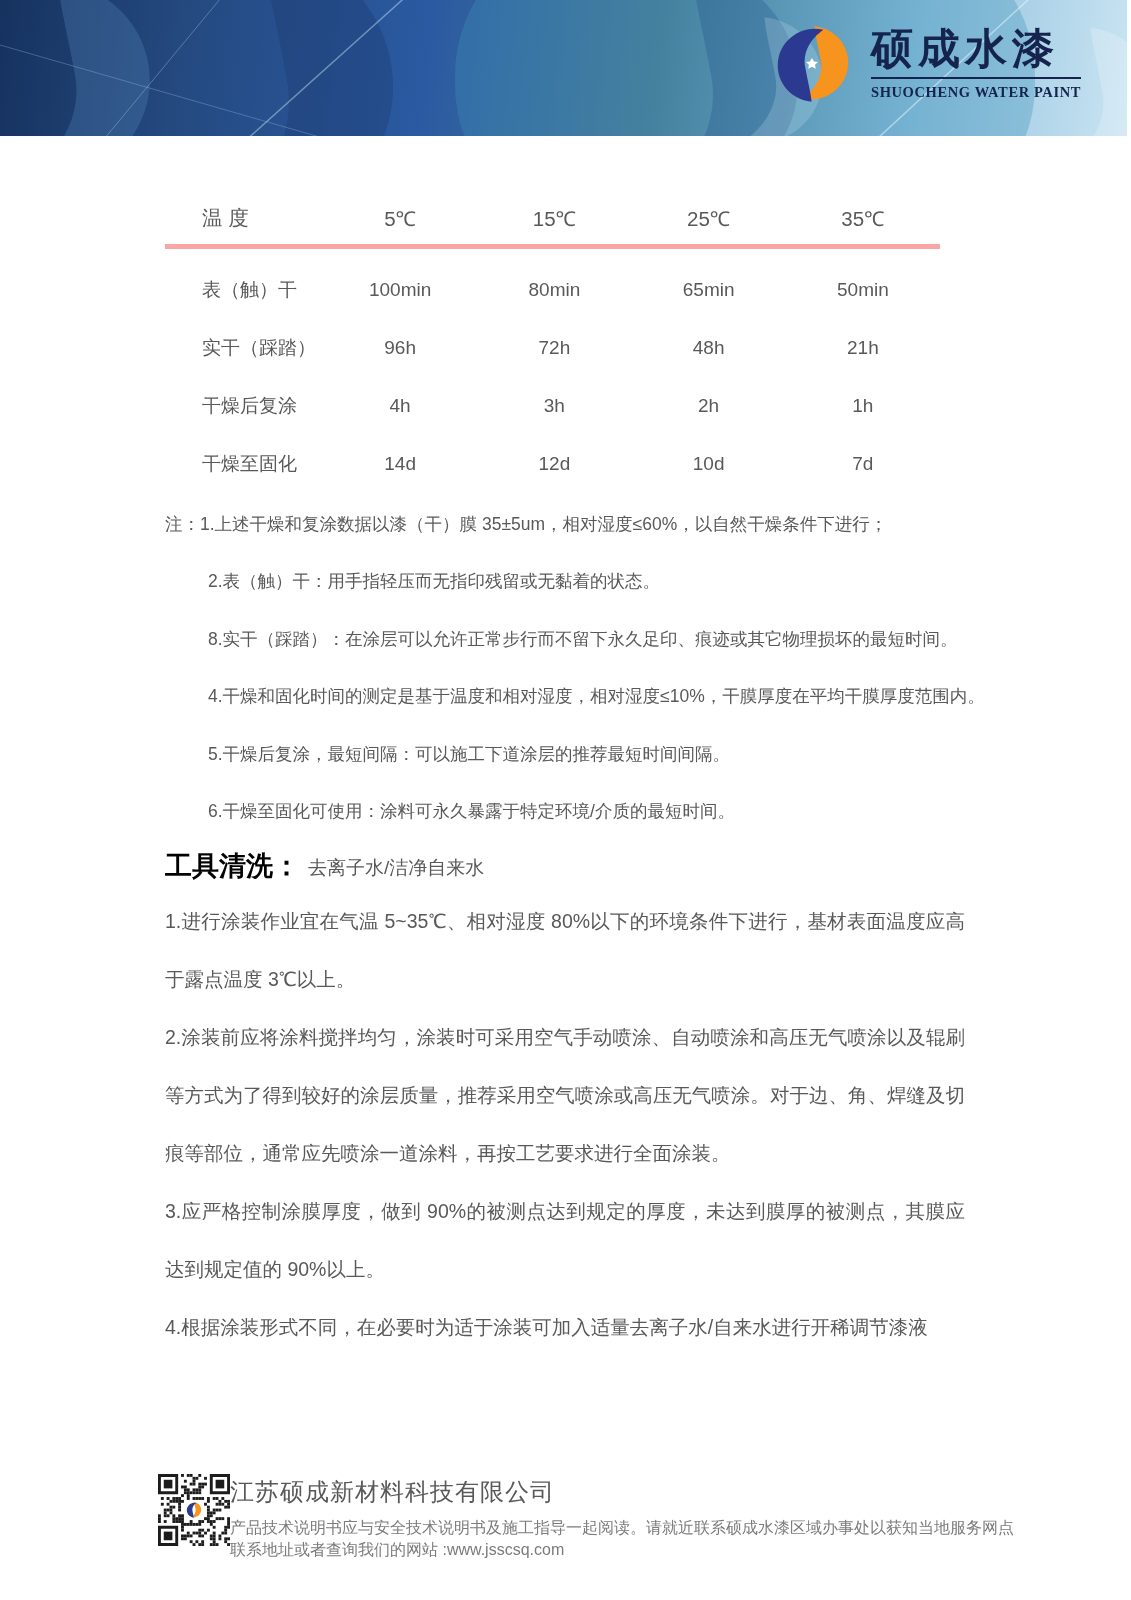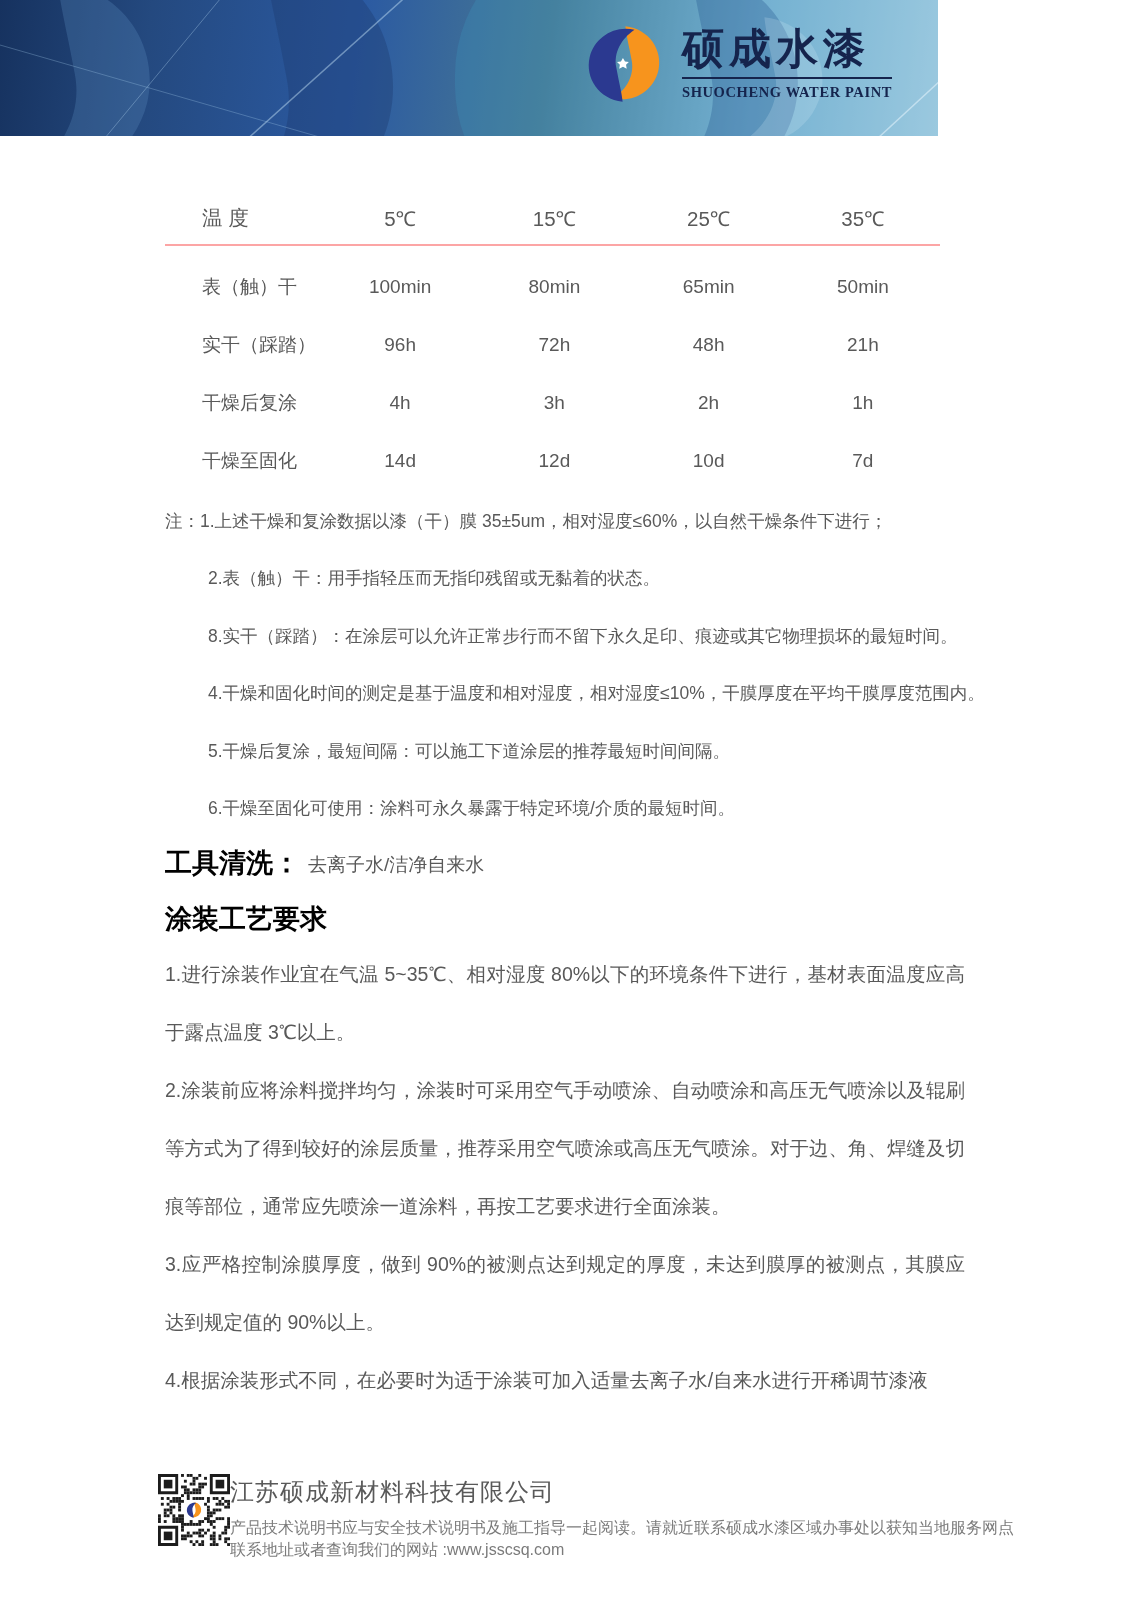--- a/index.html
+++ b/index.html
@@ -7,21 +7,21 @@
   body {
     width: 1131px; height: 1600px;
     position: relative; overflow: hidden;
     font-family: "Liberation Sans", sans-serif;
     color: #595959;
   }
 
   
   .banner {
     position: absolute; top: 0; left: 0;
-    width: 938px; height: 136px;
+    width: 1127px; height: 136px;
     background: linear-gradient(97deg,
       #16325f 0%, #24497f 16%, #2b5aa2 38%,
       #487992 58%, #8fc0dd 80%, #c9e4f2 100%);
     overflow: hidden;
   }
   .banner-bg { position: absolute; top: 0; left: 0; }
   .logo-block {
     position: absolute; top: 22px; right: 46px;
     display: flex; align-items: center; gap: 16px;
   }
@@ -40,21 +40,21 @@
   
   .content { position: absolute; left: 165px; top: 204px; width: 800px; }
 
   
   .d-table { width: 775px; }
   .t-head, .t-row {
     display: grid;
     grid-template-columns: 158px 1fr 1fr 1fr 1fr;
     align-items: center;
   }
-  .t-head { font-size: 20.5px; padding-bottom: 12px; border-bottom: 2px solid #fca5a5; }
+  .t-head { font-size: 20.5px; padding-bottom: 12px; border-bottom: 5px solid #fca5a5; }
   .t-body { margin-top: 12px; }
   .t-row { height: 58px; font-size: 19px; }
   .cell-label { padding-left: 37px; white-space: nowrap; }
   .cell-val { text-align: center; white-space: nowrap; }
 
   
   .notes { margin-top: 2px; font-size: 17.5px; }
   .note-line { height: 57.5px; display: flex; align-items: center; white-space: nowrap; }
   .note-line.indented { padding-left: 43px; }
   .note-prefix { flex: 0 0 auto; }
@@ -188,23 +188,20 @@
       <span>6.干燥至固化可使用：涂料可永久暴露于特定环境/介质的最短时间。</span>
     </div>
   </section>
 
   <section class="tool-cleaning">
     <span class="sec-title">工具清洗：</span>
     <span class="tool-value">去离子水/洁净自来水</span>
   </section>
 
   <section>
-    <div class="process-title-row">
-      <span class="sec-title">涂装工艺要求</span>
-    </div>
     <div class="paragraphs">
       <p class="para">1.进行涂装作业宜在气温 5~35℃、相对湿度 80%以下的环境条件下进行，基材表面温度应高于露点温度 3℃以上。</p>
       <p class="para">2.涂装前应将涂料搅拌均匀，涂装时可采用空气手动喷涂、自动喷涂和高压无气喷涂以及辊刷等方式为了得到较好的涂层质量，推荐采用空气喷涂或高压无气喷涂。对于边、角、焊缝及切痕等部位，通常应先喷涂一道涂料，再按工艺要求进行全面涂装。</p>
       <p class="para">3.应严格控制涂膜厚度，做到 90%的被测点达到规定的厚度，未达到膜厚的被测点，其膜应达到规定值的 90%以上。</p>
       <p class="para">4.根据涂装形式不同，在必要时为适于涂装可加入适量去离子水/自来水进行开稀调节漆液</p>
     </div>
   </section>
 </main>
 
 

